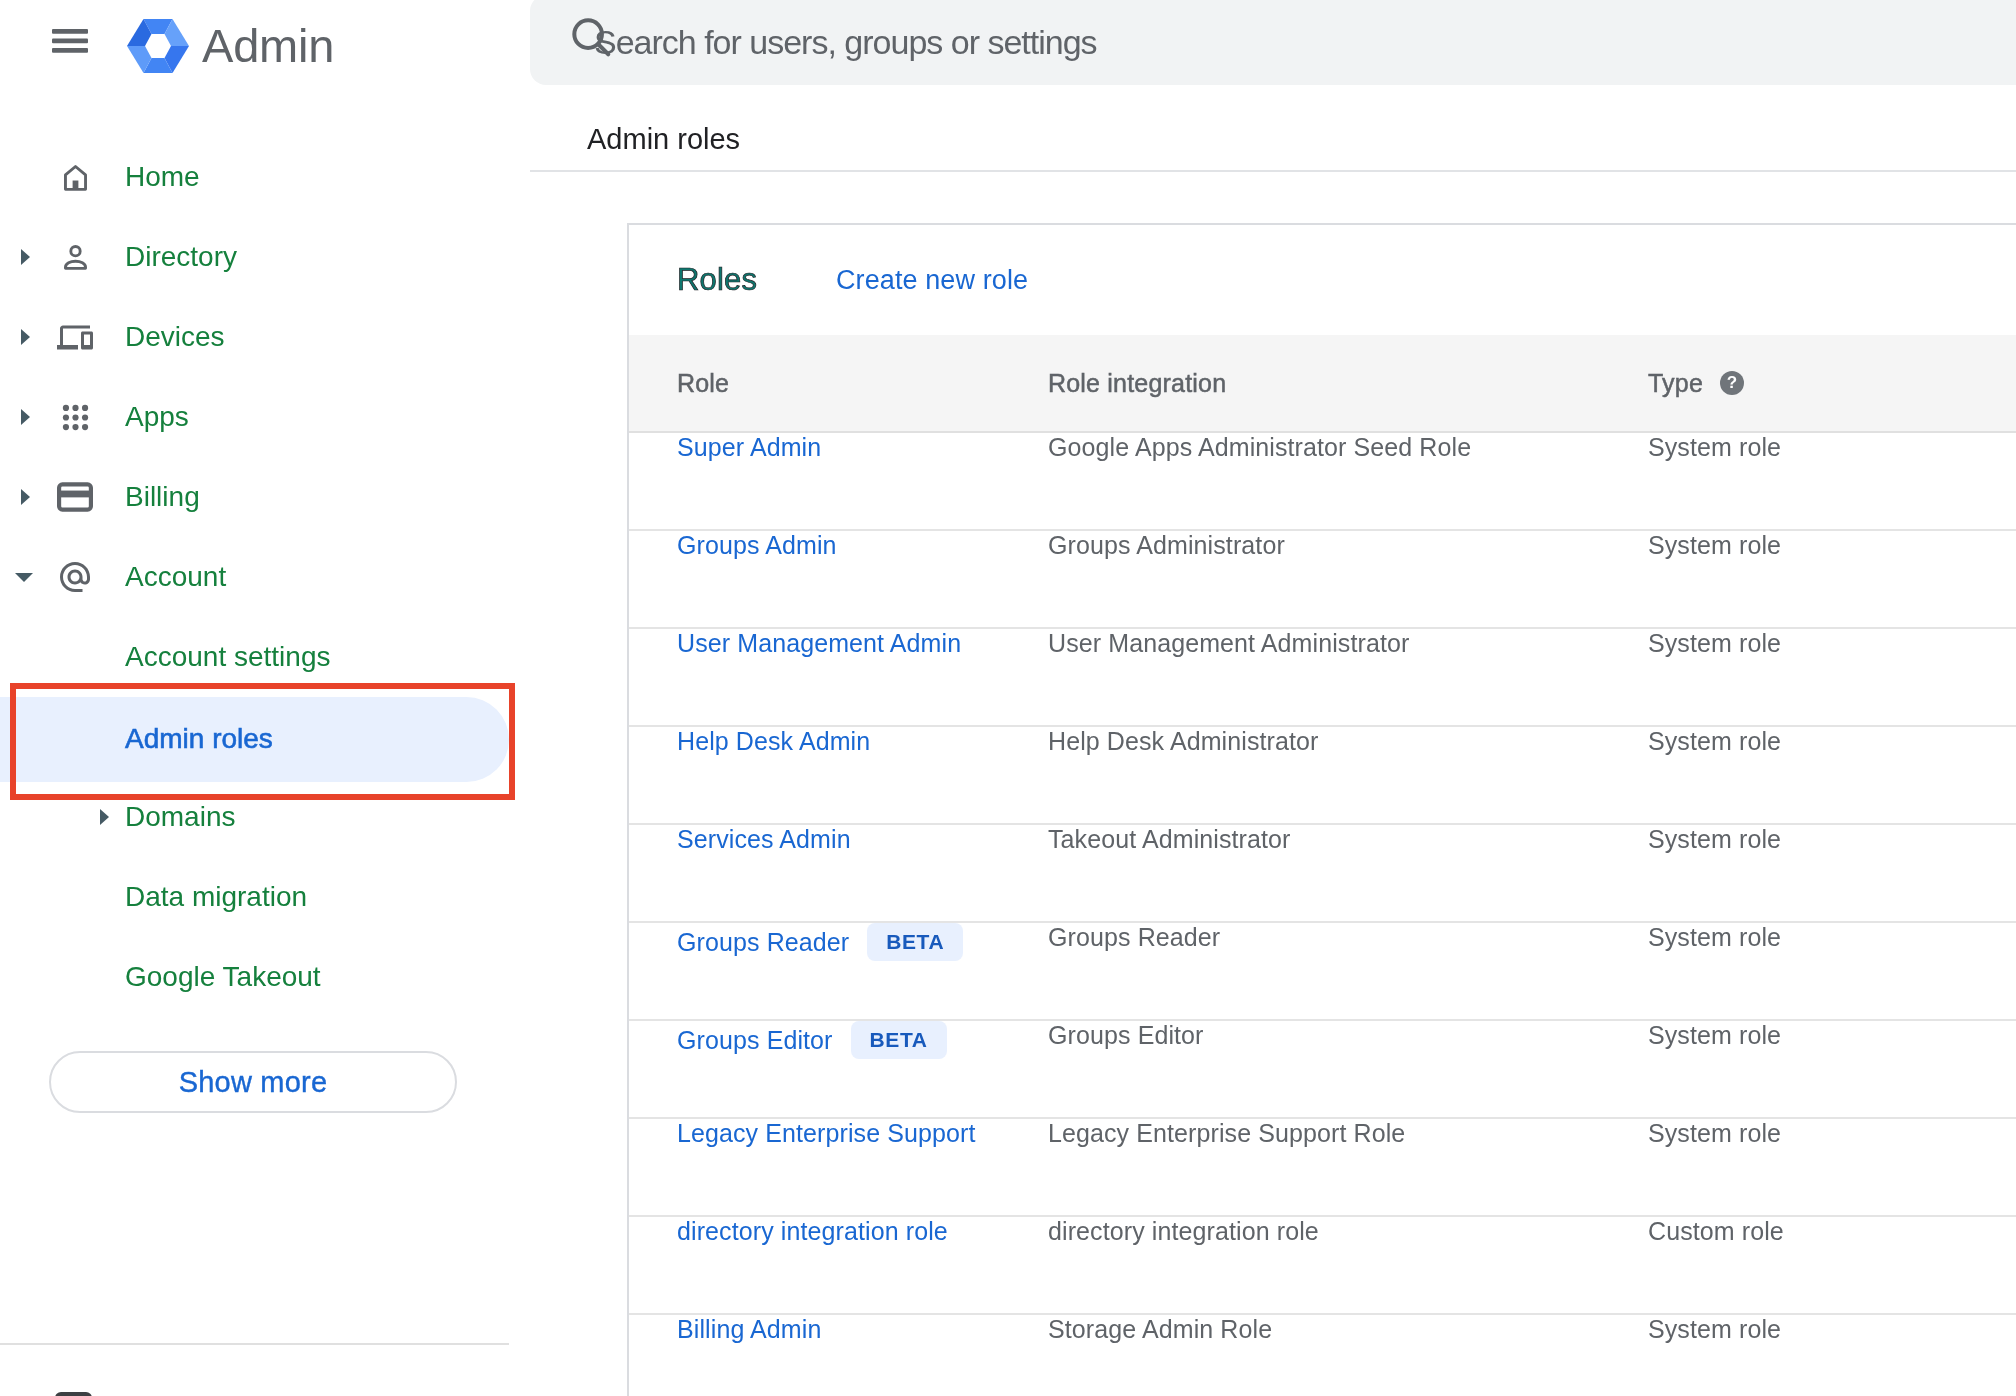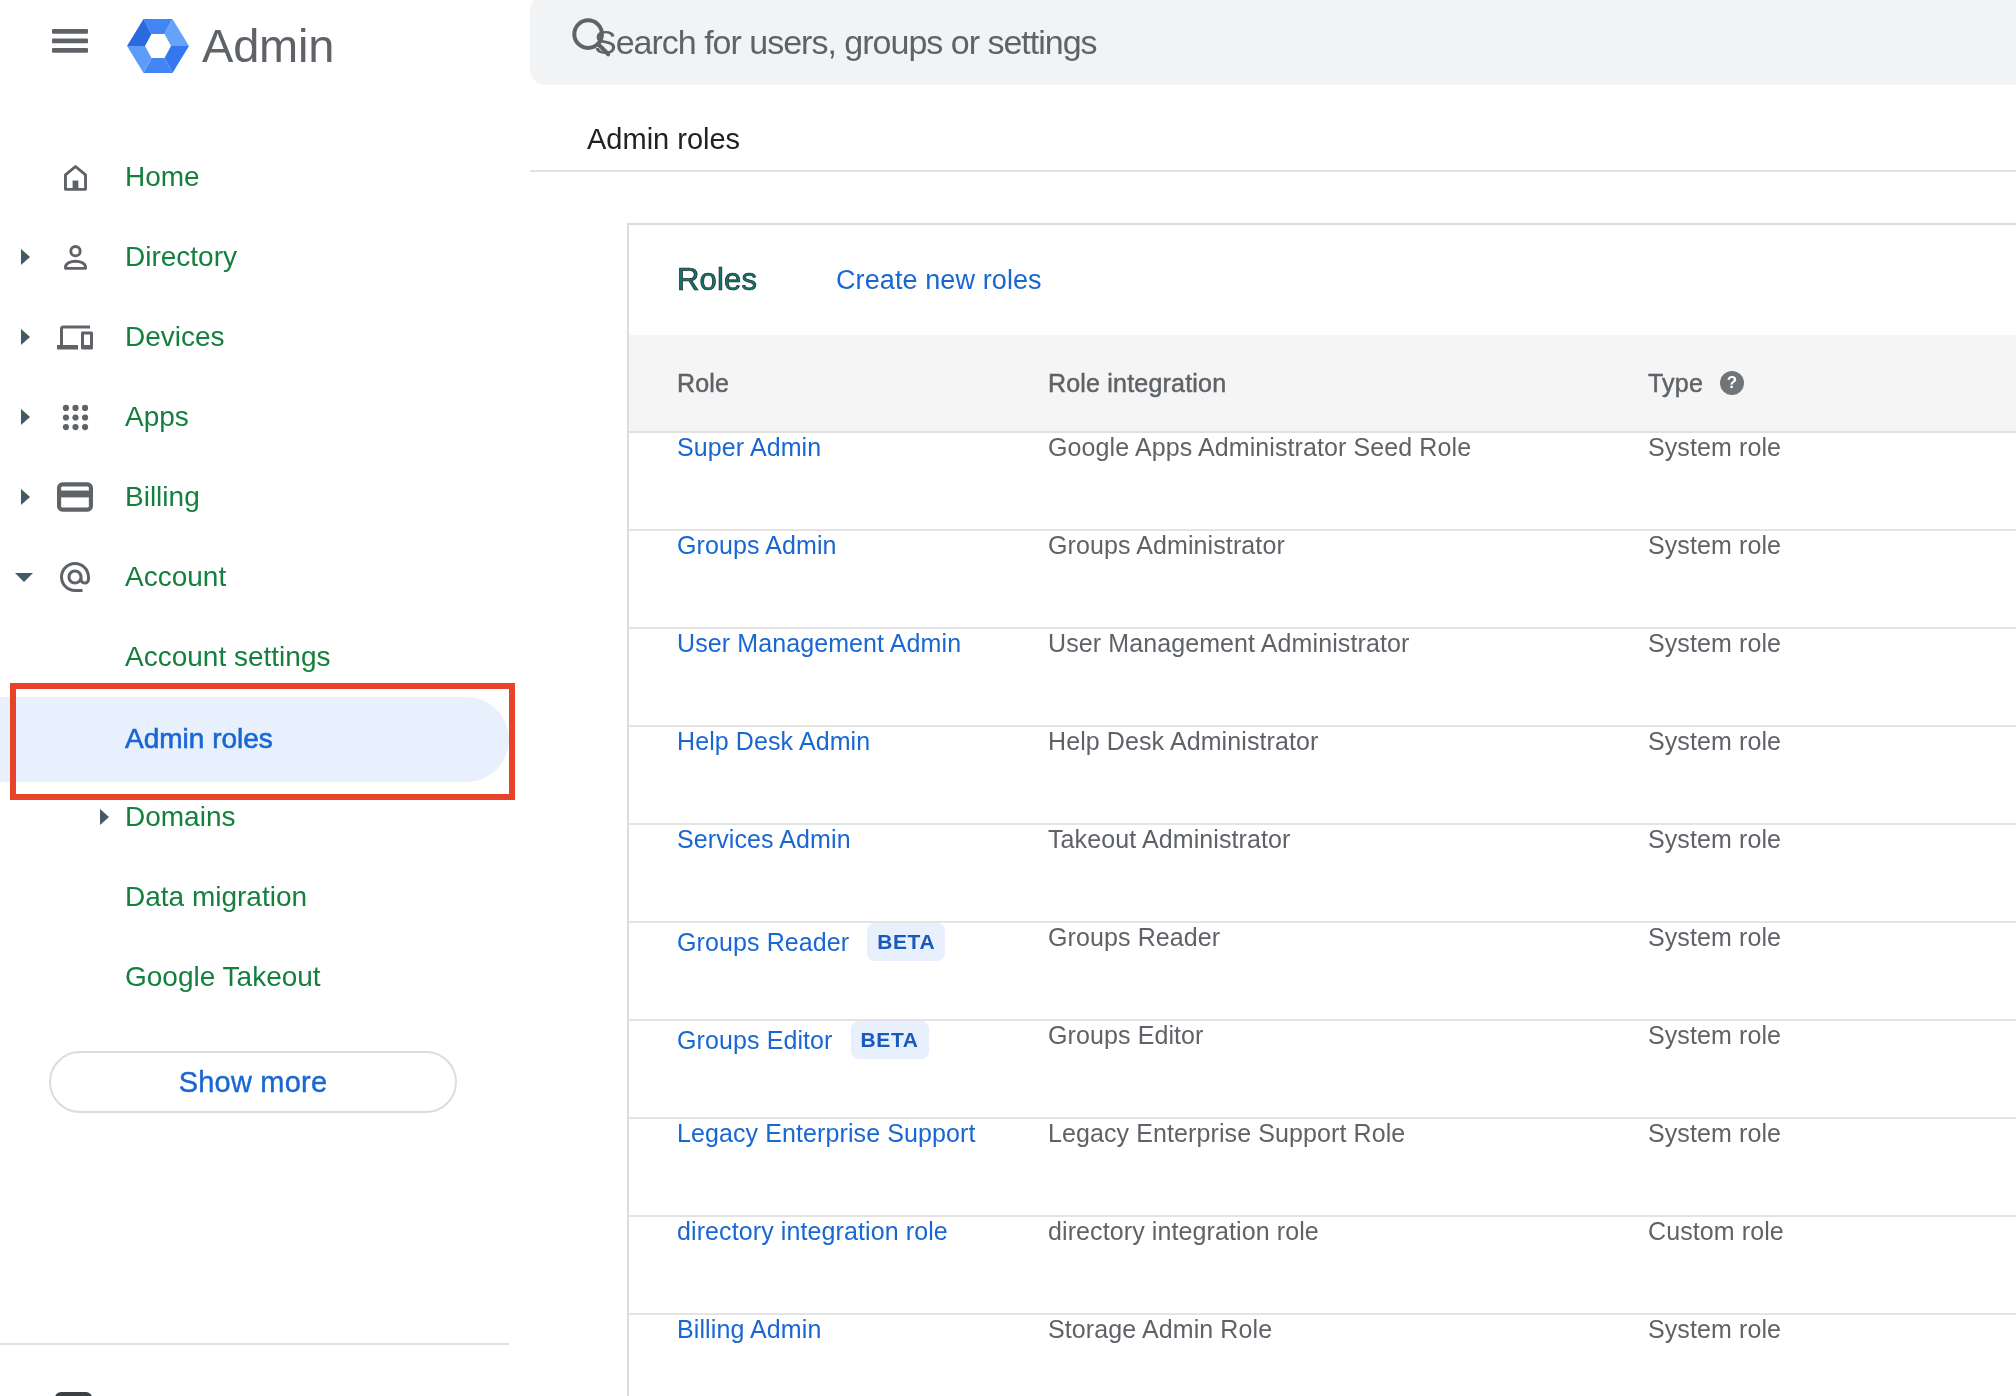--- a/index.html
+++ b/index.html
@@ -73,21 +73,21 @@
   .help-circle { display:inline-block; width:24px; height:24px; margin-left:17px; border-radius:50%;
                  background:#70757a; color:#fff; font-size:17px; font-weight:bold; line-height:24px;
                  text-align:center; -webkit-text-stroke:0; cursor:pointer; }
 
   .trow { position:relative; height:98px; display:flex; align-items:flex-start; padding-left:48px;
           border-bottom:2px solid #e4e4e4; }
   .trow .cell { font-size:25px; color:#5f6368; letter-spacing:0.1px; white-space:nowrap; }
   .cell-role { width:371px; display:flex; align-items:center; }
   .cell-desc { width:600px; }
   .role-link { color:#1967d2; text-decoration:none; cursor:pointer; }
-  .beta-badge { display:inline-block; margin-left:18px; padding:5px 10px; border-radius:8px;
+  .beta-badge { display:inline-block; margin-left:18px; padding:5px 19px; border-radius:8px;
                 background:#e8f0fe; color:#185abc; font-size:21px; font-weight:bold;
                 letter-spacing:0.6px; line-height:28px; }
 </style>
 </head>
 <body>
 
 <div id="app">
 
   <aside class="sidebar">
 
@@ -245,21 +245,21 @@
       </span>
       <input class="search-input" type="text" placeholder="Search for users, groups or settings" style="">
     </div>
 
     <h1 class="page-title">Admin roles</h1>
     <div class="title-divider"></div>
 
     <section class="card">
       <div class="card-header">
         <span class="card-title">Roles</span>
-        <a class="create-link">Create new roles</a>
+        <a class="create-link">Create new role</a>
       </div>
 
       <div class="thead">
         <span class="col col-role">Role</span>
         <span class="col col-desc">Role integration</span>
         <span class="col col-type">
           <span>Type</span>
           <span class="help-circle">?</span>
         </span>
       </div>

